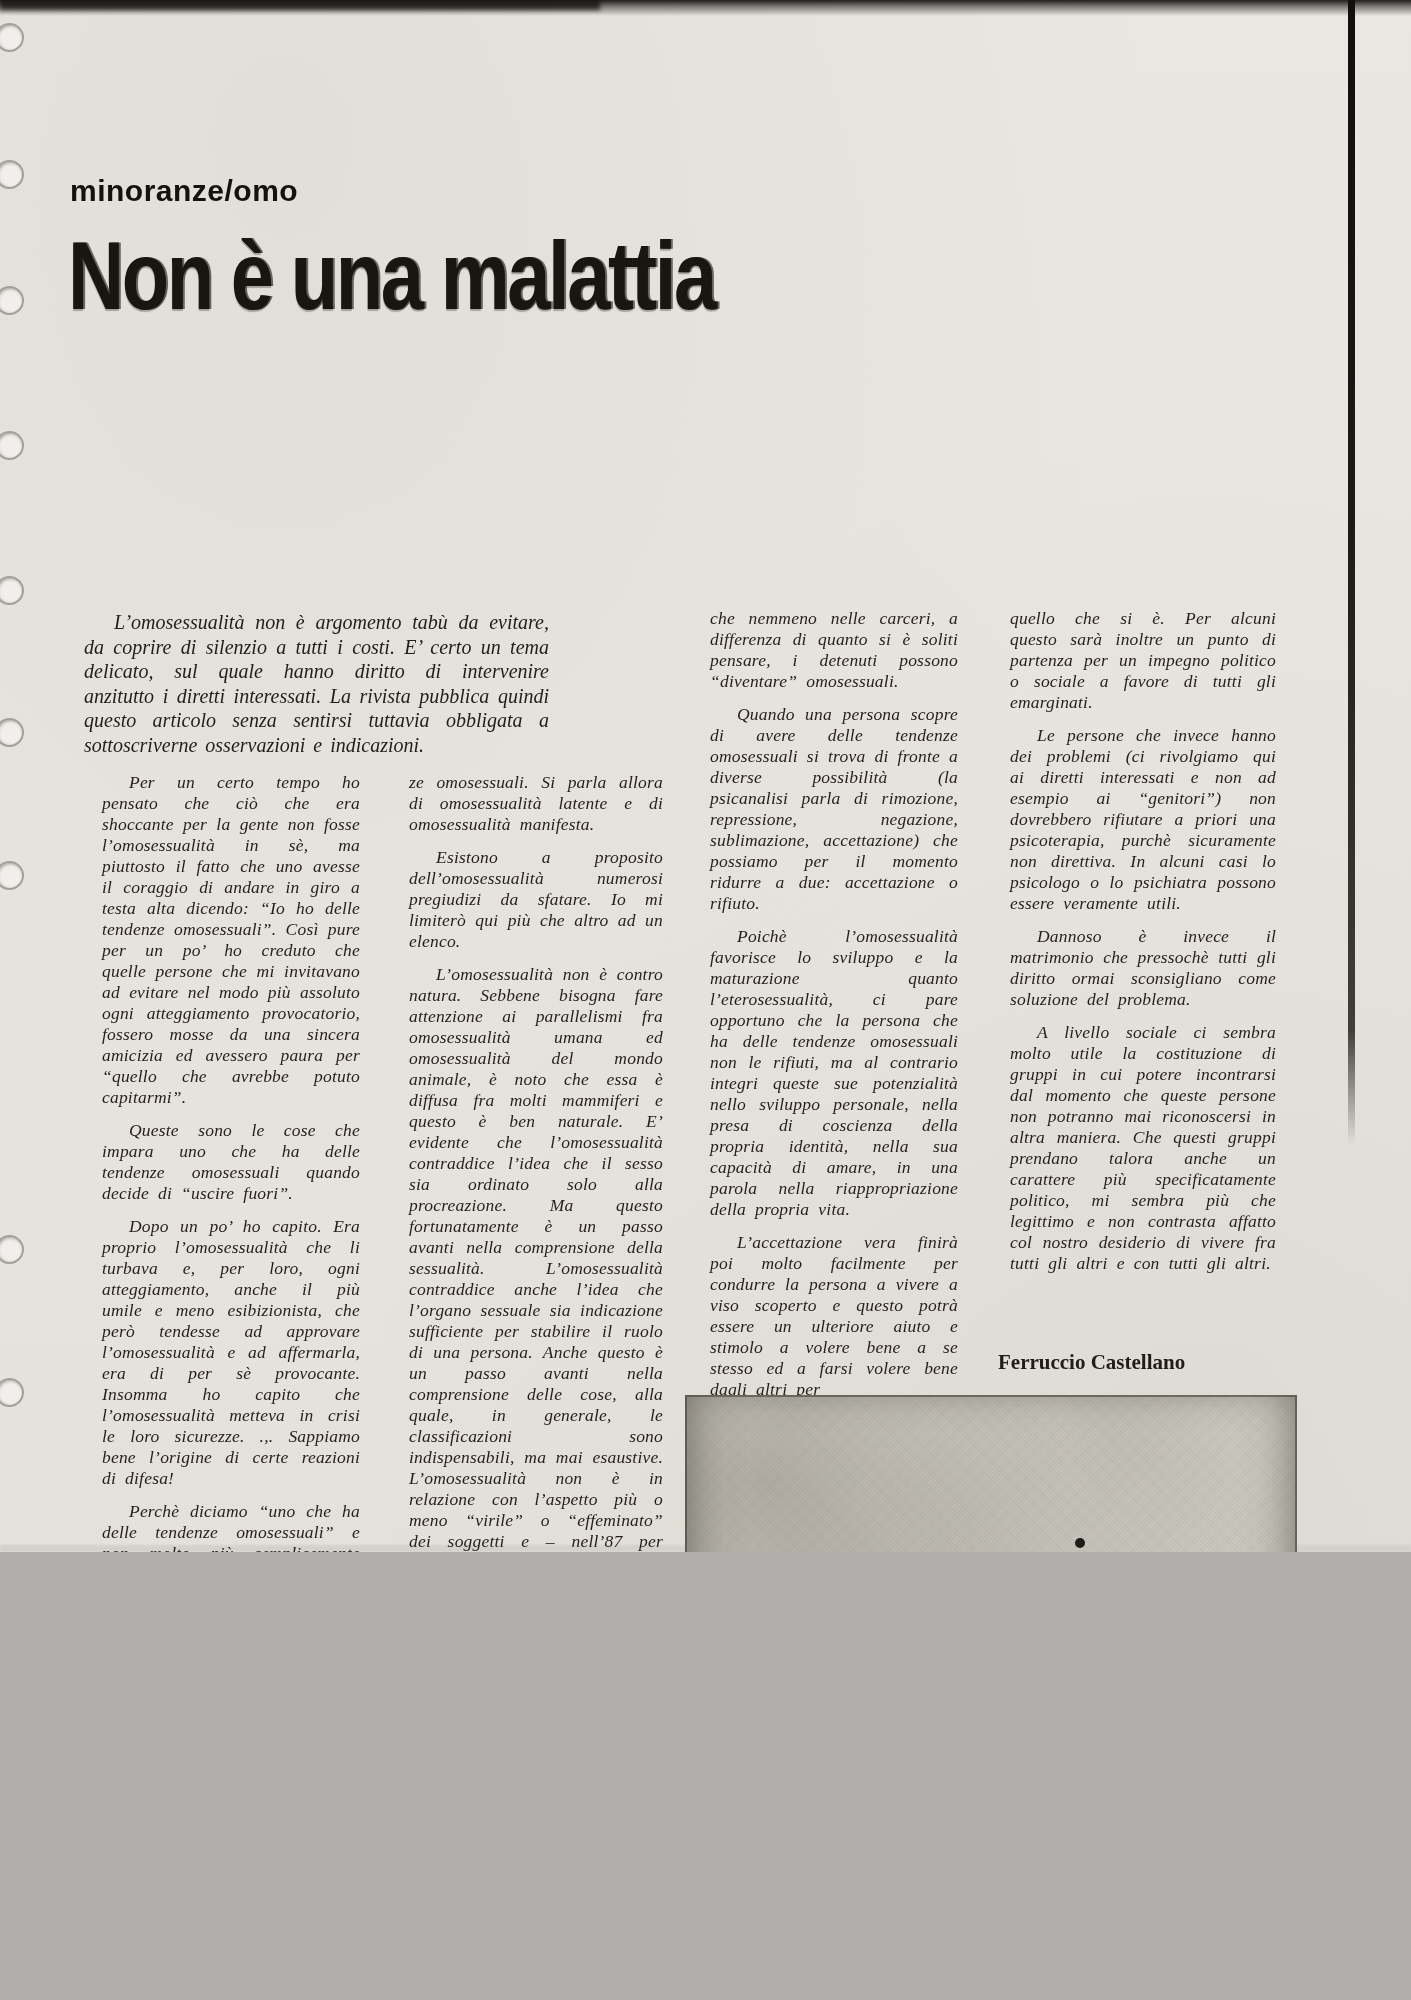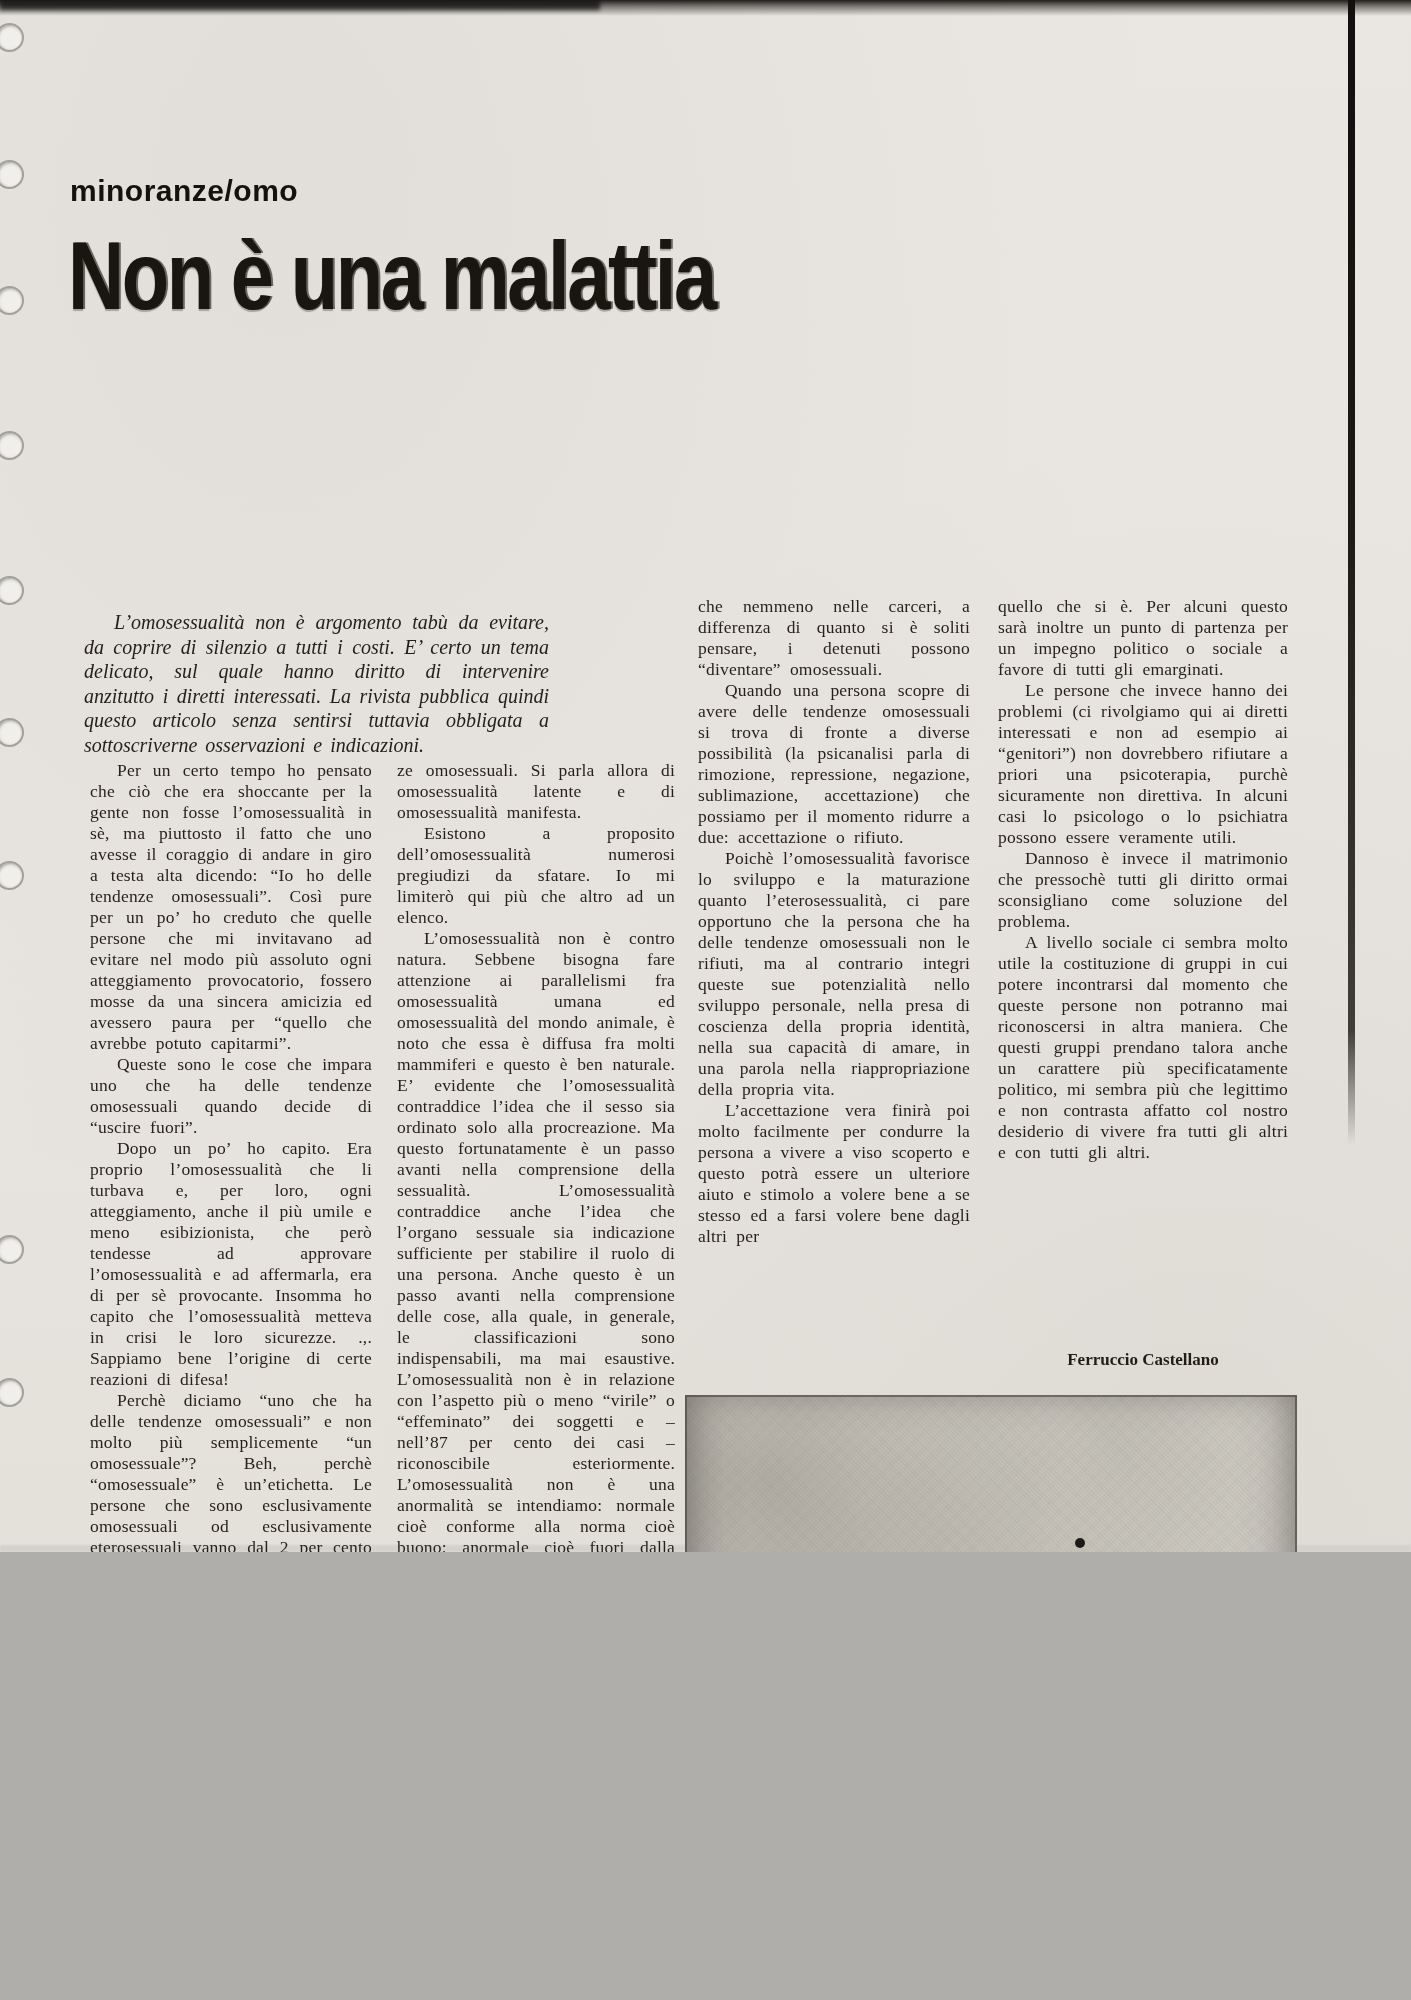--- a/index.html
+++ b/index.html
@@ -34,24 +34,24 @@
   .intro{position:absolute;left:84px;top:610px;width:465px;
     font-style:italic;font-size:20px;line-height:24.5px;text-align:justify;
     word-spacing:3px;text-indent:30px;color:#221d18;}
   
   .bodycol{position:absolute;font-size:17.5px;line-height:21px;text-align:justify;
     word-spacing:4.5px;letter-spacing:.2px;color:#261f19;overflow:hidden;}
   .col1{left:90px;top:760px;width:282px;height:1165px;}
   .col2{left:397px;top:760px;width:278px;height:1155px;}
   .col3{left:698px;top:596px;width:272px;height:800px;}
   .col4{left:998px;top:596px;width:290px;height:745px;}
-  .para{margin:0;}
+  .para{margin:12px;font-style:italic;}
   .para.indent{text-indent:27px;}
-  .byline{position:absolute;left:998px;top:1350px;width:290px;text-align:center;
-    font-weight:bold;font-size:17px;color:#221c16;}
+  .byline{position:absolute;left:998px;top:1350px;width:290px;text-align:left;
+    font-weight:bold;font-size:21px;color:#221c16;}
   
   .photo{position:absolute;left:685px;top:1395px;width:612px;height:492px;
     background:
       radial-gradient(circle at 14% 18%, rgba(95,90,80,.30), transparent 45%),
       radial-gradient(circle at 70% 8%, rgba(95,90,80,.16), transparent 40%),
       radial-gradient(circle at 42% 58%, rgba(120,114,102,.14), transparent 52%),
       linear-gradient(180deg,#d7d4cc 0%, #d0cdc5 55%, #c7c3ba 100%);
     box-shadow:inset 0 0 0 2px rgba(58,55,48,.55), inset 0 0 35px rgba(55,52,46,.32), inset 0 -45px 55px rgba(45,42,37,.42);}
   .photo svg{position:absolute;left:0;top:0;}
   .grain{position:absolute;left:0;top:0;width:100%;height:100%;opacity:.55;pointer-events:none;

